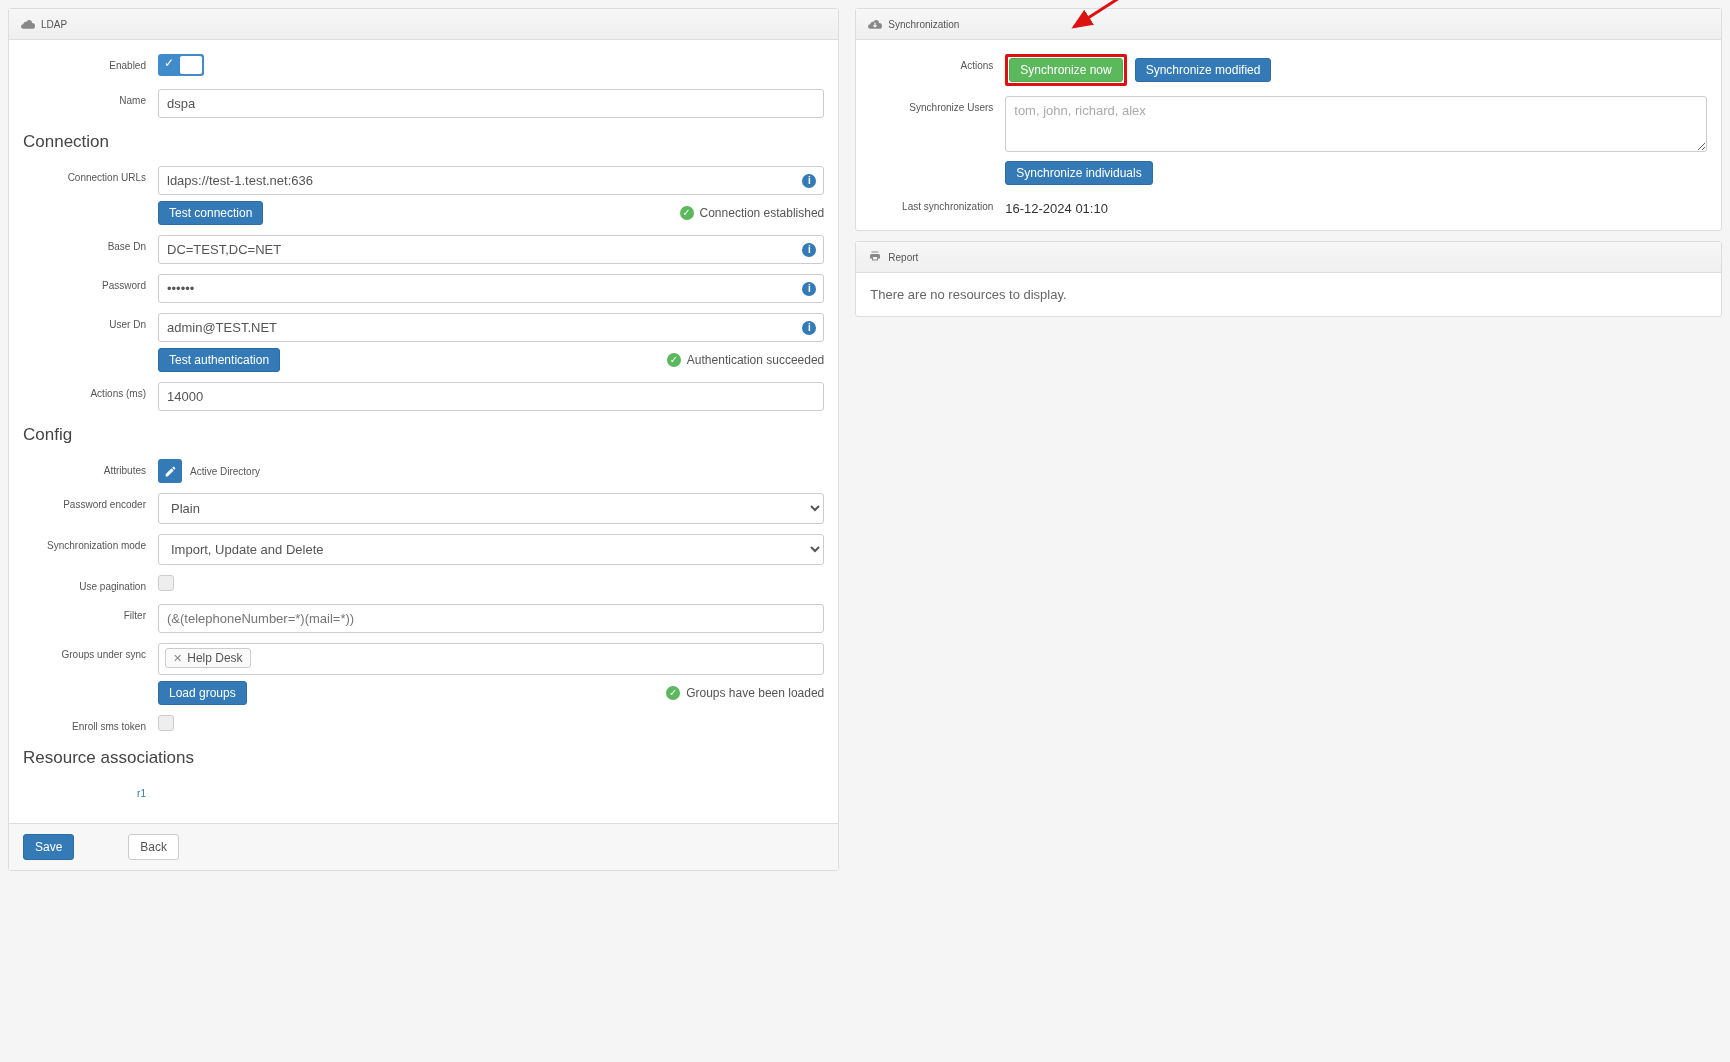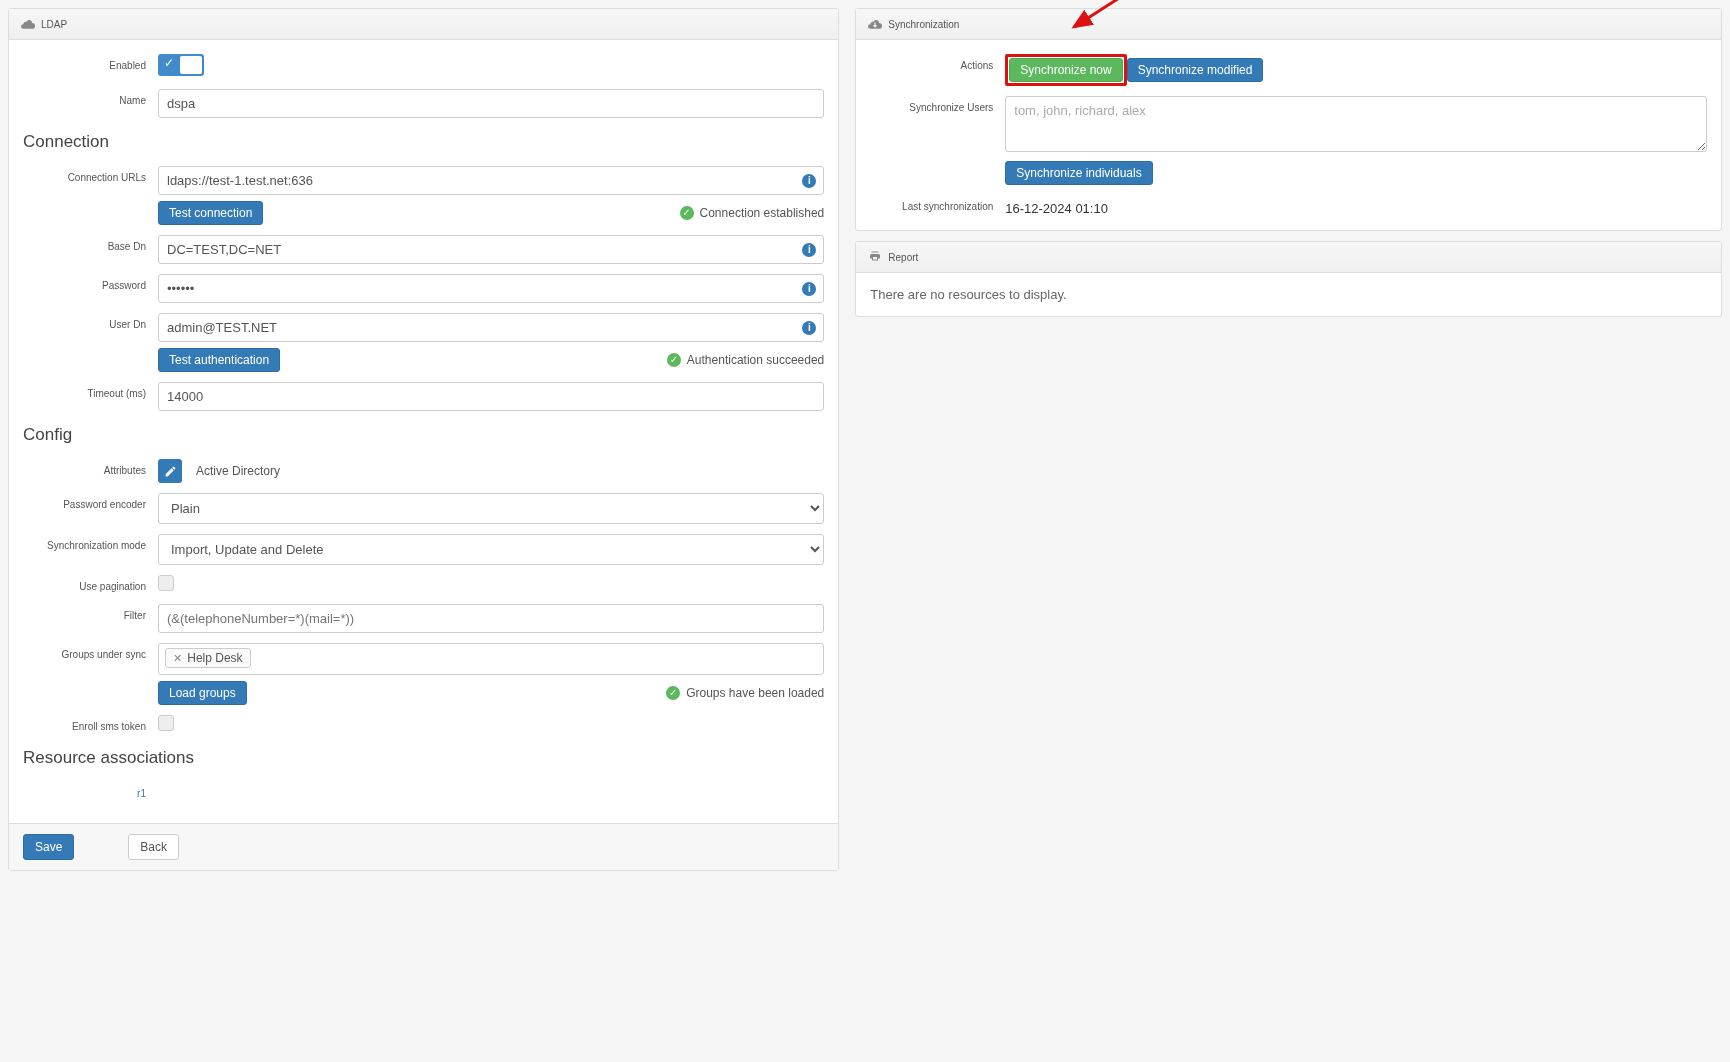--- a/index.html
+++ b/index.html
@@ -109,21 +109,21 @@
   }
   .icon-btn {
     width: 24px; height: 24px;
     background: #337ab7;
     border-radius: 3px;
     color: #fff;
     display: inline-flex;
     align-items: center; justify-content: center;
     font-size: 13px;
   }
-  .attr-line { display: flex; align-items: center; gap: 14px; font-size: 12px; color: #555; }
+  .attr-line { display: flex; align-items: center; gap: 8px; font-size: 10px; color: #555; }
   .checkbox-ind {
     width: 16px; height: 16px;
     border: 1px solid #ccc;
     border-radius: 3px;
     background: #eee;
     display: inline-block;
   }
   .tag {
     display: inline-flex;
     align-items: center;
@@ -251,21 +251,21 @@
               <span class="btn btn-primary btn-sm">Test authentication</span>
               <span style="display:flex;align-items:center;gap:6px;font-size:12px;color:#555;">
                 <span class="check" style="width:14px;height:14px;border-radius:50%;background:#5cb85c;color:#fff;font-size:10px;line-height:14px;text-align:center;">✓</span>
                 <span>Authentication succeeded</span>
               </span>
             </div>
           </div>
         </div>
 
         <div class="form-row">
-          <div class="form-label">Timeout (ms)</div>
+          <div class="form-label">Actions (ms)</div>
           <div class="form-control-wrap">
             <input type="number" class="muted-input" value="14000" style="">
           </div>
         </div>
 
         <div class="section-title">Config</div>
 
         <div class="form-row">
           <div class="form-label">Attributes</div>
           <div class="form-control-wrap">
@@ -368,21 +368,21 @@
           <defs>
               <marker id="ah" markerWidth="8" markerHeight="8" refX="6" refY="3" orient="auto">
                 <path d="M0,0 L7,3 L0,6 Z" fill="#d11"></path>
               </marker>
             </defs>
           <line x1="64" y1="4" x2="8" y2="40" stroke="#d11" stroke-width="3" marker-end="url(#ah)"></line>
         </svg>
 
         <div class="form-row sync-row">
           <div class="form-label">Actions</div>
-          <div class="form-control-wrap" style="display:flex;align-items:center;">
+          <div class="form-control-wrap" style="display:flex;gap:8px;align-items:center;">
             <span class="highlight-box">
               <span class="btn btn-success btn-sm">Synchronize now</span>
             </span>
             <span class="btn btn-primary btn-sm">Synchronize modified</span>
           </div>
         </div>
 
         <div class="form-row sync-row">
           <div class="form-label">Synchronize Users</div>
           <div class="form-control-wrap">

